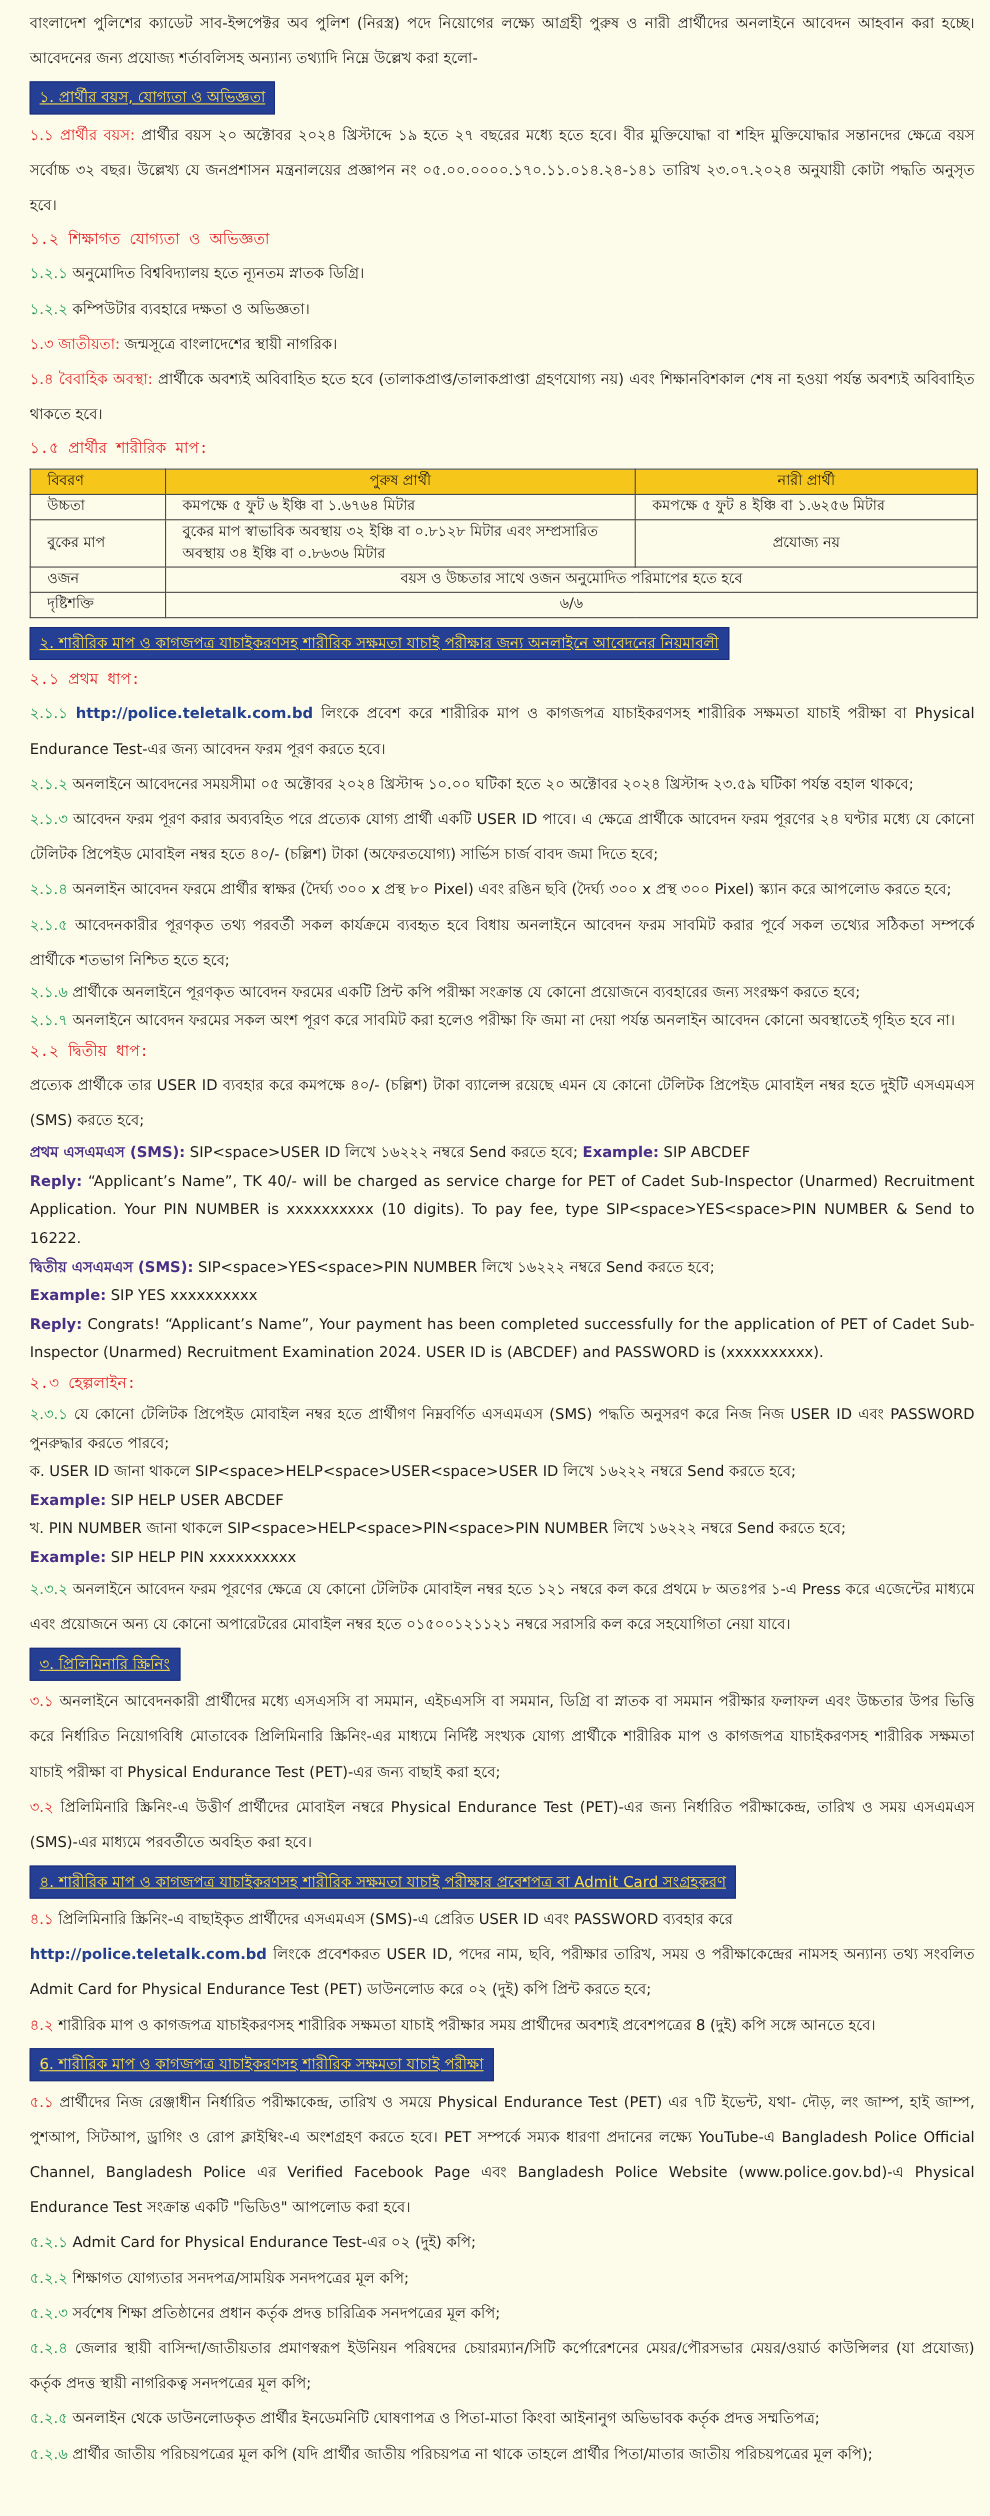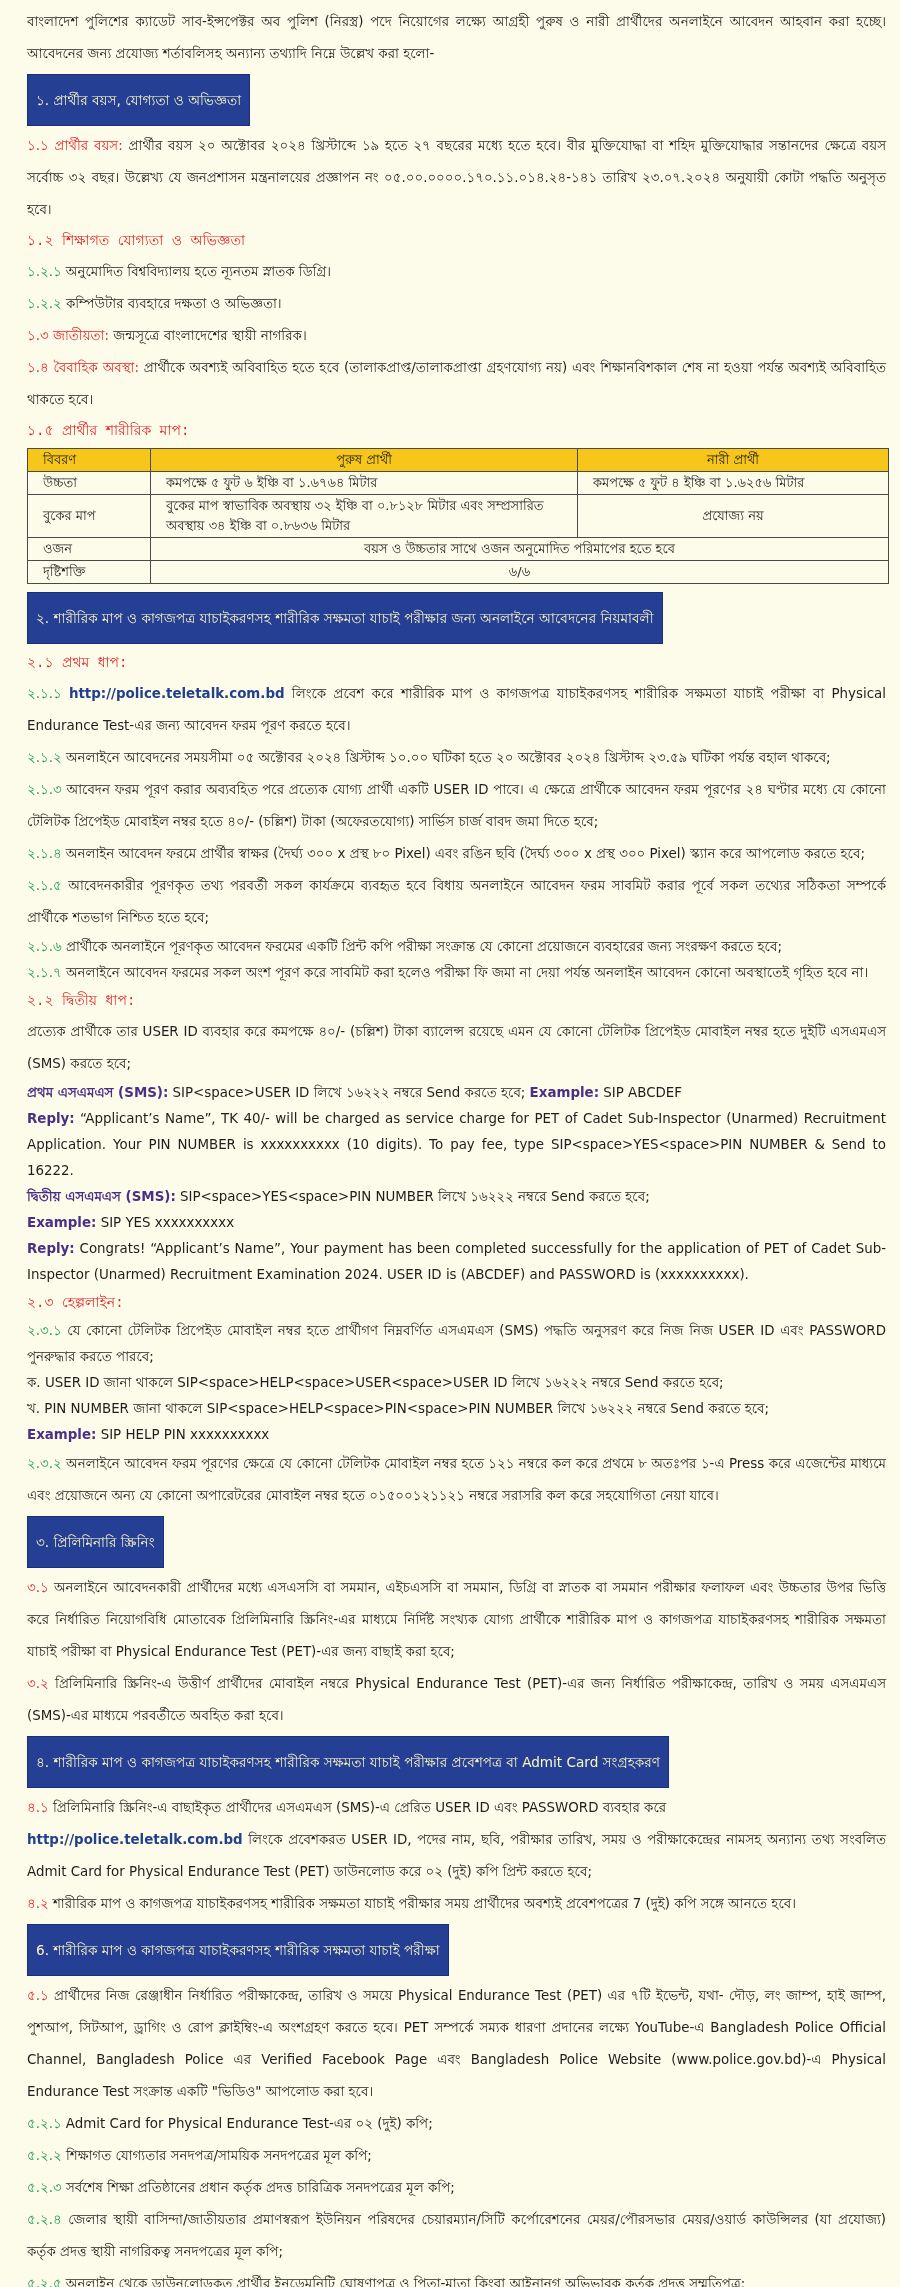--- a/index.html
+++ b/index.html
@@ -14,26 +14,27 @@
   .page { padding: 6px 14px 10px 27px; }
   p { margin: 0; line-height: 32px; text-align: justify; }
   p.tight { line-height: 26px; }
   .red { color: #e3262a; }
   .green { color: #1d9b5a; }
   .purple { color: #4a2f86; font-weight: bold; }
   .link { color: #22408d; font-weight: bold; }
   .sechead {
     display: inline-block;
     background: #253f95;
-    color: #fef9c3;
-    padding: 14px 8px;
+    color: #fde047;
+    padding: 3px 8px;
     margin: 4px 0 4px 0;
     font-size: 13.6px;
     line-height: 22px;
     border: 1px solid #1a2f7a;
+    text-decoration: underline;
   }
   .subhead { color: #e3262a; font-size: 14px; line-height: 30px; margin: 0; font-family: Liberation Mono, monospace; }
   table.phys {
     border-collapse: collapse;
     width: 862px;
     margin: 2px 0 4px 0;
     font-size: 13px;
   }
   table.phys th, table.phys td {
     border: 1px solid #4a4a4a;
@@ -105,33 +106,34 @@
   <p class="subhead">২.২ দ্বিতীয় ধাপ:</p>
   <p>প্রত্যেক প্রার্থীকে তার USER ID ব্যবহার করে কমপক্ষে ৪০/- (চল্লিশ) টাকা ব্যালেন্স রয়েছে এমন যে কোনো টেলিটক প্রিপেইড মোবাইল নম্বর হতে দুইটি এসএমএস (SMS) করতে হবে;</p>
   <p class="tight"><span class="purple">প্রথম এসএমএস (SMS):</span><span> SIP&lt;space&gt;USER ID লিখে ১৬২২২ নম্বরে Send করতে হবে; </span><span class="purple">Example:</span><span> SIP ABCDEF</span></p>
   <p class="tight"><span class="purple">Reply:</span><span> “Applicant’s Name”, TK 40/- will be charged as service charge for PET of Cadet Sub-Inspector (Unarmed) Recruitment Application. Your PIN NUMBER is xxxxxxxxxx (10 digits). To pay fee, type SIP&lt;space&gt;YES&lt;space&gt;PIN NUMBER &amp; Send to 16222.</span></p>
   <p class="tight"><span class="purple">দ্বিতীয় এসএমএস (SMS):</span><span> SIP&lt;space&gt;YES&lt;space&gt;PIN NUMBER লিখে ১৬২২২ নম্বরে Send করতে হবে;</span></p>
   <p class="tight"><span class="purple">Example:</span><span> SIP YES xxxxxxxxxx</span></p>
   <p class="tight"><span class="purple">Reply:</span><span> Congrats! “Applicant’s Name”, Your payment has been completed successfully for the application of PET of Cadet Sub-Inspector (Unarmed) Recruitment Examination 2024. USER ID is (ABCDEF) and PASSWORD is (xxxxxxxxxx).</span></p>
   <p class="subhead">২.৩ হেল্পলাইন:</p>
   <p class="tight"><span class="green">২.৩.১</span><span> যে কোনো টেলিটক প্রিপেইড মোবাইল নম্বর হতে প্রার্থীগণ নিম্নবর্ণিত এসএমএস (SMS) পদ্ধতি অনুসরণ করে নিজ নিজ USER ID এবং PASSWORD পুনরুদ্ধার করতে পারবে;</span></p>
   <p class="tight">ক. USER ID জানা থাকলে SIP&lt;space&gt;HELP&lt;space&gt;USER&lt;space&gt;USER ID লিখে ১৬২২২ নম্বরে Send করতে হবে;</p>
+  <p class="tight"><span class="purple">Example:</span><span> SIP HELP USER ABCDEF</span></p>
   <p class="tight">খ. PIN NUMBER জানা থাকলে SIP&lt;space&gt;HELP&lt;space&gt;PIN&lt;space&gt;PIN NUMBER লিখে ১৬২২২ নম্বরে Send করতে হবে;</p>
   <p class="tight"><span class="purple">Example:</span><span> SIP HELP PIN xxxxxxxxxx</span></p>
   <p><span class="green">২.৩.২</span><span> অনলাইনে আবেদন ফরম পূরণের ক্ষেত্রে যে কোনো টেলিটক মোবাইল নম্বর হতে ১২১ নম্বরে কল করে প্রথমে ৮ অতঃপর ১-এ Press করে এজেন্টের মাধ্যমে এবং প্রয়োজনে অন্য যে কোনো অপারেটরের মোবাইল নম্বর হতে ০১৫০০১২১১২১ নম্বরে সরাসরি কল করে সহযোগিতা নেয়া যাবে।</span></p>
 
   
   <div class="sechead">৩. প্রিলিমিনারি স্ক্রিনিং</div>
   <p><span class="red">৩.১</span><span> অনলাইনে আবেদনকারী প্রার্থীদের মধ্যে এসএসসি বা সমমান, এইচএসসি বা সমমান, ডিগ্রি বা স্নাতক বা সমমান পরীক্ষার ফলাফল এবং উচ্চতার উপর ভিত্তি করে নির্ধারিত নিয়োগবিধি মোতাবেক প্রিলিমিনারি স্ক্রিনিং-এর মাধ্যমে নির্দিষ্ট সংখ্যক যোগ্য প্রার্থীকে শারীরিক মাপ ও কাগজপত্র যাচাইকরণসহ শারীরিক সক্ষমতা যাচাই পরীক্ষা বা  Physical Endurance Test (PET)-এর জন্য বাছাই করা হবে;</span></p>
   <p><span class="red">৩.২</span><span> প্রিলিমিনারি স্ক্রিনিং-এ উত্তীর্ণ প্রার্থীদের মোবাইল নম্বরে Physical Endurance Test (PET)-এর জন্য নির্ধারিত পরীক্ষাকেন্দ্র, তারিখ ও সময় এসএমএস (SMS)-এর মাধ্যমে পরবর্তীতে অবহিত করা হবে।</span></p>
 
   
   <div class="sechead">৪. শারীরিক মাপ ও কাগজপত্র যাচাইকরণসহ শারীরিক সক্ষমতা যাচাই পরীক্ষার প্রবেশপত্র বা  Admit Card সংগ্রহকরণ</div>
   <p><span class="red">৪.১</span><span> প্রিলিমিনারি স্ক্রিনিং-এ বাছাইকৃত প্রার্থীদের এসএমএস (SMS)-এ প্রেরিত USER ID এবং PASSWORD ব্যবহার করে</span><br><a class="link">http://police.teletalk.com.bd</a><span> লিংকে প্রবেশকরত USER ID, পদের নাম, ছবি, পরীক্ষার তারিখ, সময় ও পরীক্ষাকেন্দ্রের নামসহ অন্যান্য তথ্য সংবলিত Admit Card for Physical Endurance Test (PET) ডাউনলোড করে ০২ (দুই) কপি প্রিন্ট করতে হবে;</span></p>
-  <p><span class="red">৪.২</span><span> শারীরিক মাপ ও কাগজপত্র যাচাইকরণসহ শারীরিক সক্ষমতা যাচাই পরীক্ষার সময় প্রার্থীদের অবশ্যই প্রবেশপত্রের 7 (দুই) কপি সঙ্গে আনতে হবে।</span></p>
+  <p><span class="red">৪.২</span><span> শারীরিক মাপ ও কাগজপত্র যাচাইকরণসহ শারীরিক সক্ষমতা যাচাই পরীক্ষার সময় প্রার্থীদের অবশ্যই প্রবেশপত্রের 8 (দুই) কপি সঙ্গে আনতে হবে।</span></p>
 
   
   <div class="sechead">6. শারীরিক মাপ ও কাগজপত্র যাচাইকরণসহ শারীরিক সক্ষমতা যাচাই পরীক্ষা</div>
   <p><span class="red">৫.১</span><span> প্রার্থীদের নিজ রেঞ্জাধীন নির্ধারিত পরীক্ষাকেন্দ্র, তারিখ ও সময়ে Physical Endurance Test (PET) এর ৭টি ইভেন্ট, যথা- দৌড়, লং জাম্প, হাই জাম্প, পুশআপ, সিটআপ, ড্রাগিং ও রোপ ক্লাইম্বিং-এ অংশগ্রহণ করতে হবে। PET সম্পর্কে সম্যক ধারণা প্রদানের লক্ষ্যে YouTube-এ Bangladesh Police Official Channel, Bangladesh Police এর Verified Facebook Page এবং Bangladesh Police Website (www.police.gov.bd)-এ Physical Endurance Test সংক্রান্ত একটি "ভিডিও" আপলোড করা হবে।</span></p>
   <p><span class="green">৫.২.১</span><span> Admit Card for Physical Endurance Test-এর ০২ (দুই) কপি;</span></p>
   <p><span class="green">৫.২.২</span><span> শিক্ষাগত যোগ্যতার সনদপত্র/সাময়িক সনদপত্রের মূল কপি;</span></p>
   <p><span class="green">৫.২.৩</span><span> সর্বশেষ শিক্ষা প্রতিষ্ঠানের প্রধান কর্তৃক প্রদত্ত চারিত্রিক সনদপত্রের মূল কপি;</span></p>
   <p><span class="green">৫.২.৪</span><span> জেলার স্থায়ী বাসিন্দা/জাতীয়তার প্রমাণস্বরূপ ইউনিয়ন পরিষদের চেয়ারম্যান/সিটি কর্পোরেশনের মেয়র/পৌরসভার মেয়র/ওয়ার্ড কাউন্সিলর (যা প্রযোজ্য) কর্তৃক প্রদত্ত স্থায়ী নাগরিকত্ব সনদপত্রের মূল কপি;</span></p>
   <p><span class="green">৫.২.৫</span><span> অনলাইন থেকে ডাউনলোডকৃত প্রার্থীর ইনডেমনিটি ঘোষণাপত্র ও পিতা-মাতা কিংবা আইনানুগ অভিভাবক কর্তৃক প্রদত্ত সম্মতিপত্র;</span></p>
   <p><span class="green">৫.২.৬</span><span> প্রার্থীর জাতীয় পরিচয়পত্রের মূল কপি (যদি প্রার্থীর জাতীয় পরিচয়পত্র না থাকে তাহলে প্রার্থীর পিতা/মাতার জাতীয় পরিচয়পত্রের মূল কপি);</span></p>

